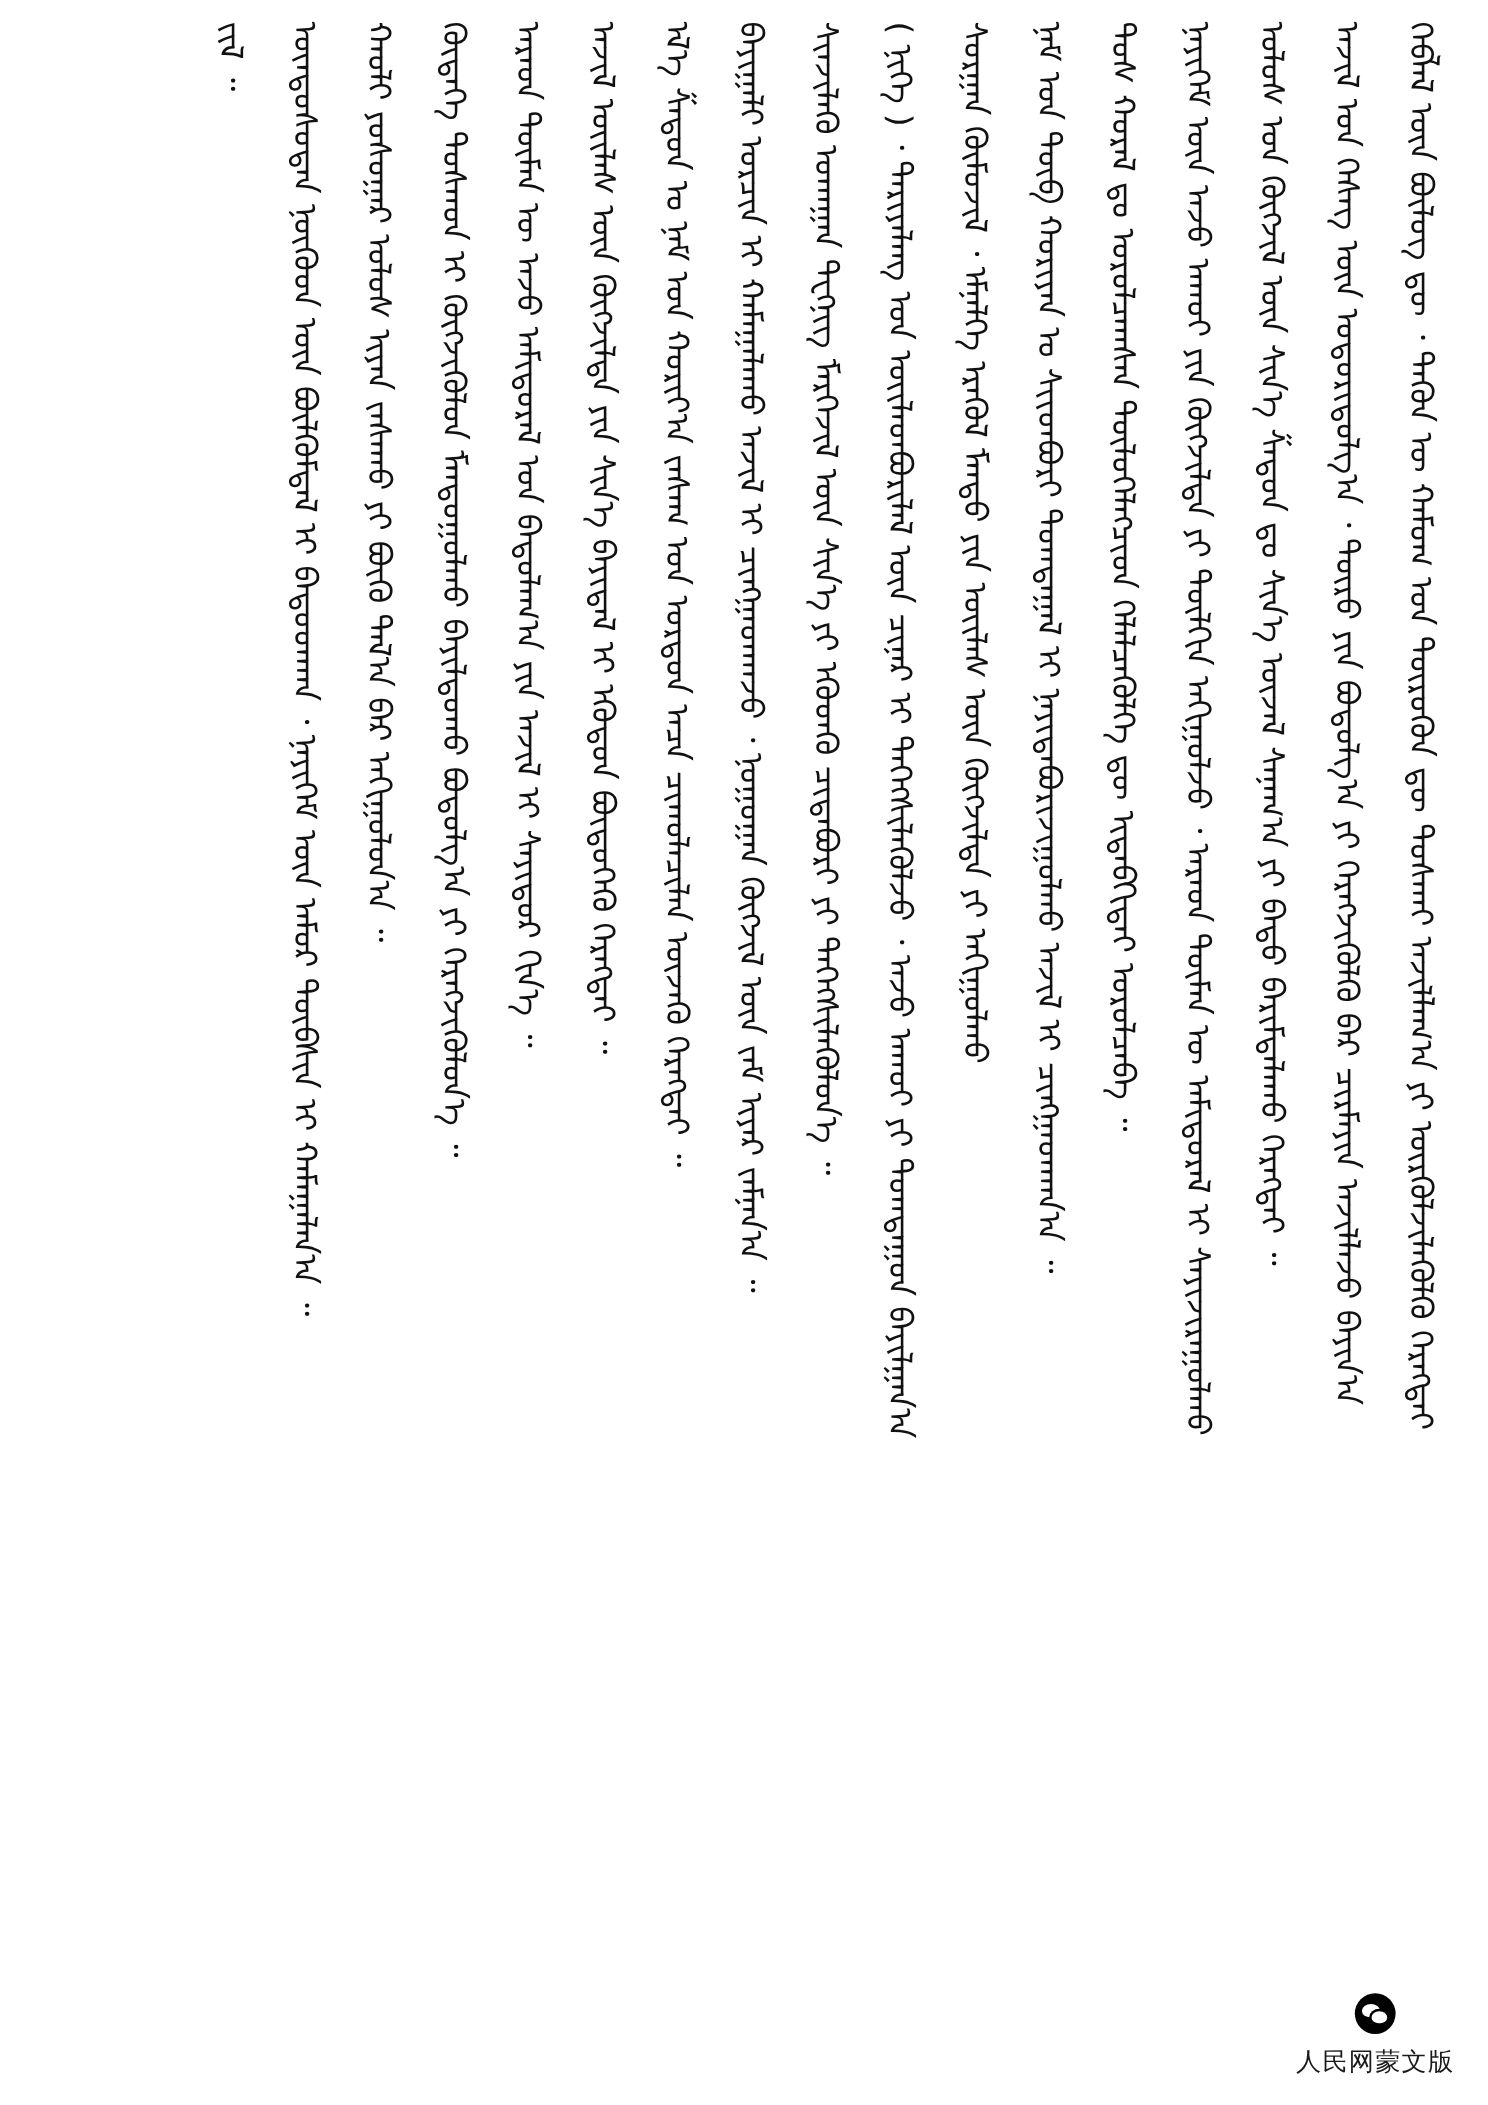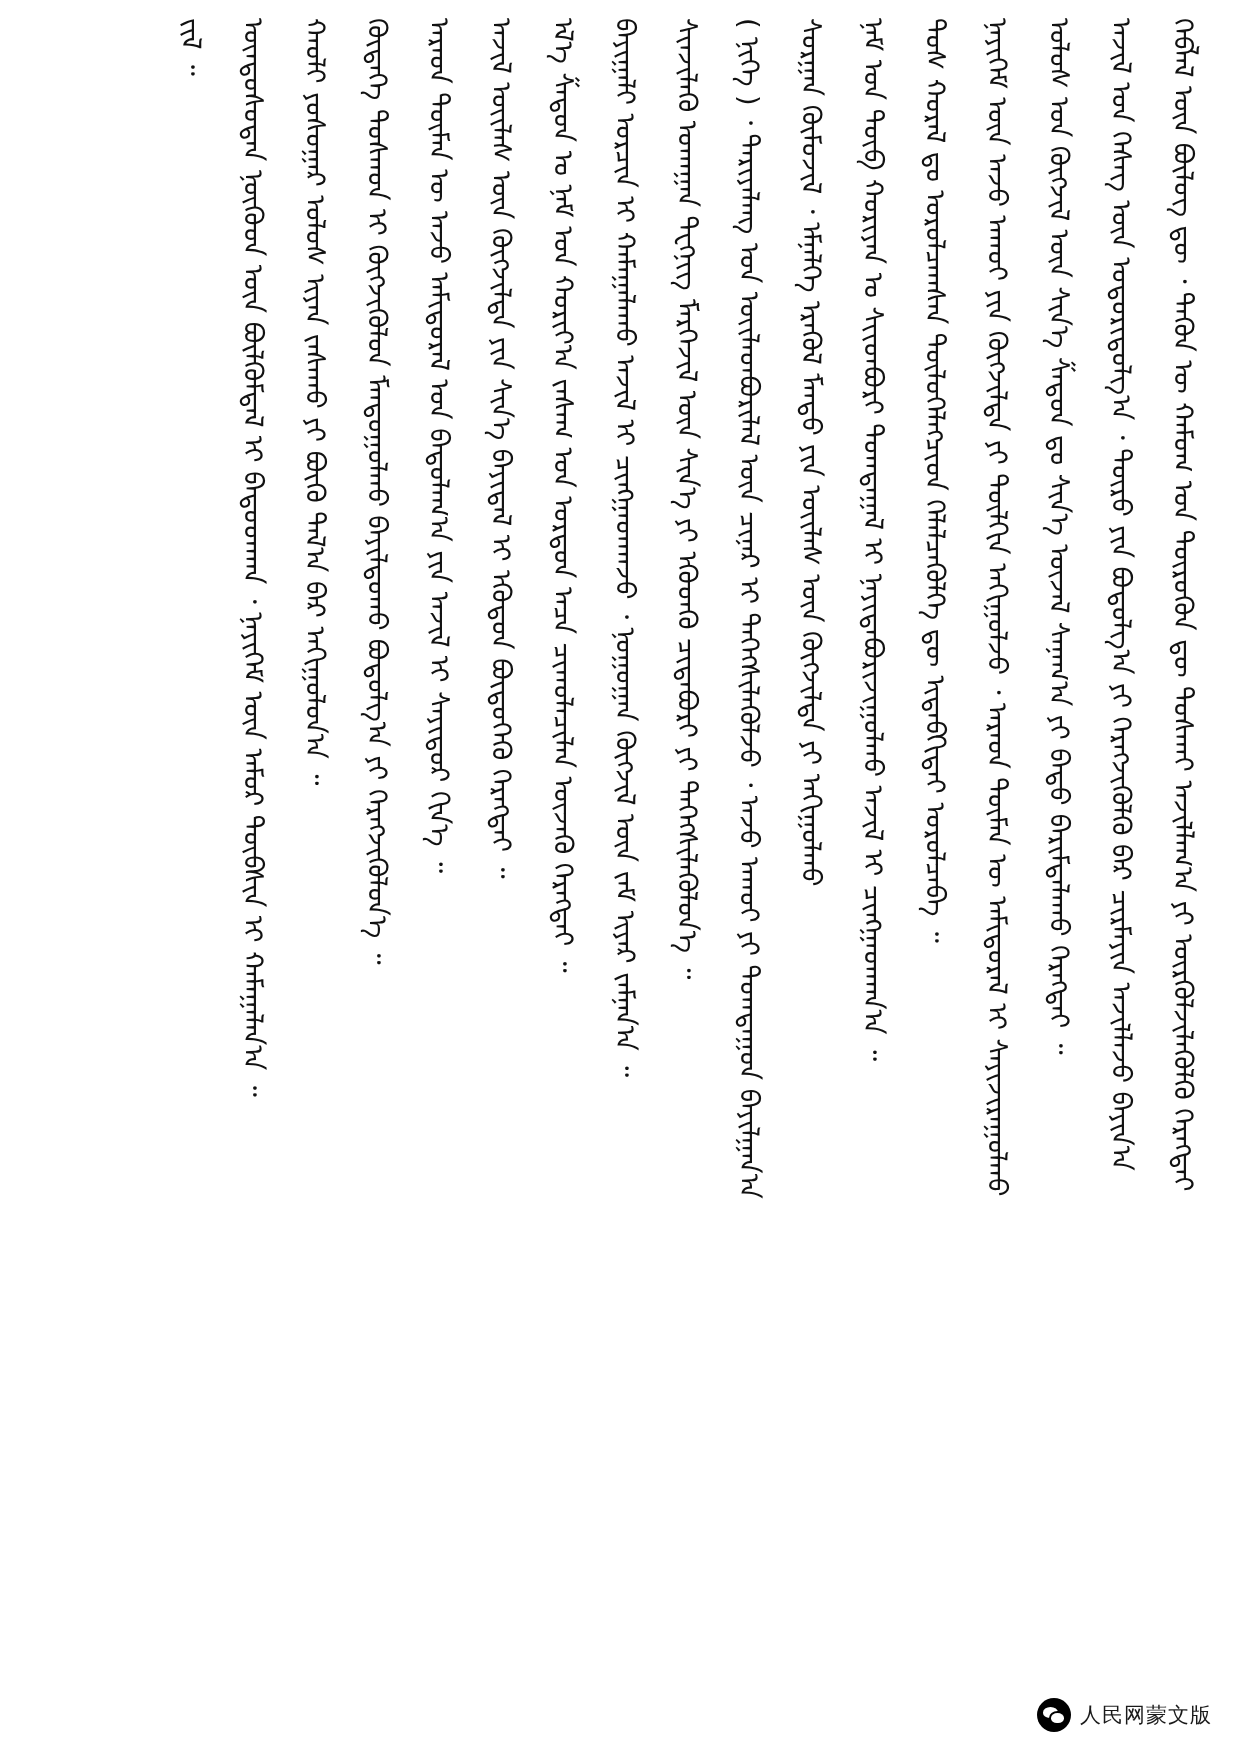--- a/index.html
+++ b/index.html
@@ -59,21 +59,21 @@
   .doc-column::before {
     content: "";
     display: block;
   }
 
   #footer-badge {
     position: absolute;
     right: 28px;
     bottom: 22px;
     display: flex;
-    flex-direction: row;
+    flex-direction: column;
     align-items: center;
     gap: 9px;
     background: transparent;
     text-align: center;
   }
 
   #footer-badge .wechat-icon {
     width: 34px;
     height: 34px;
     border-radius: 50%;

